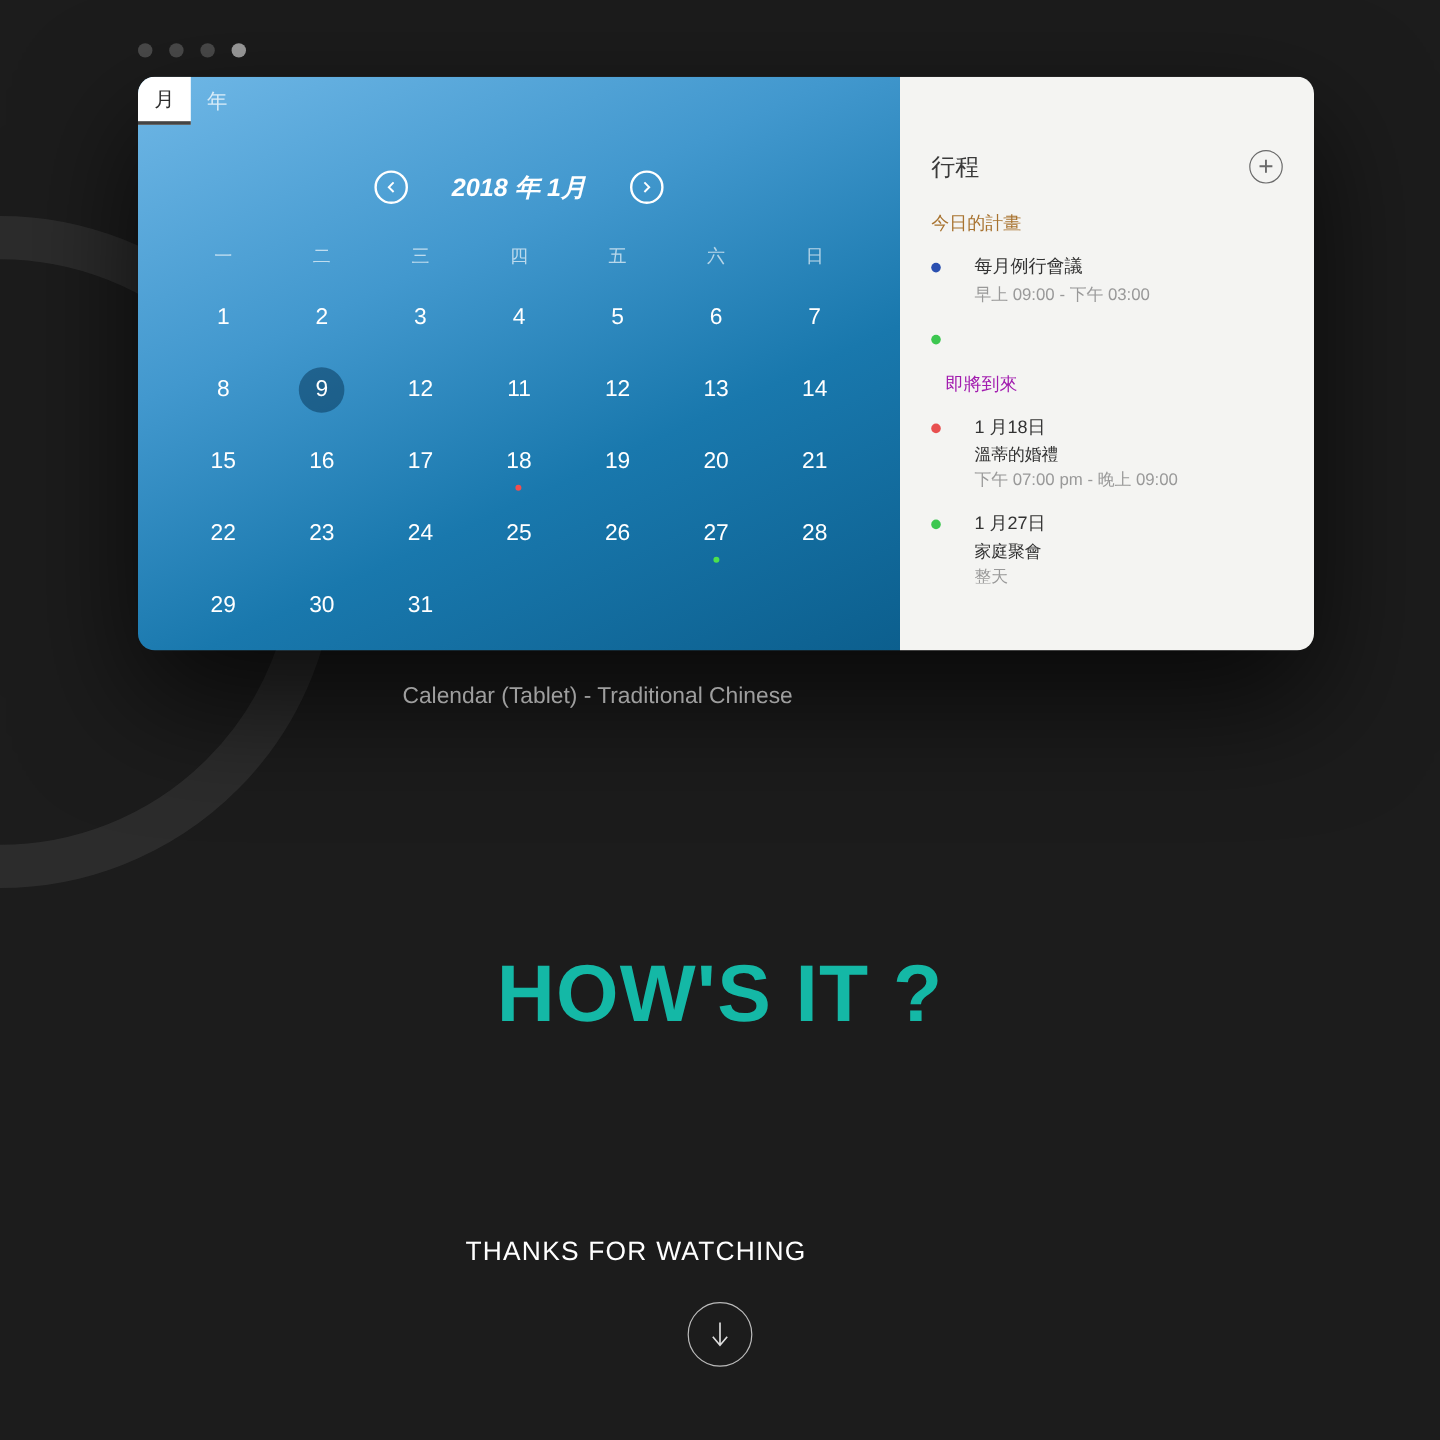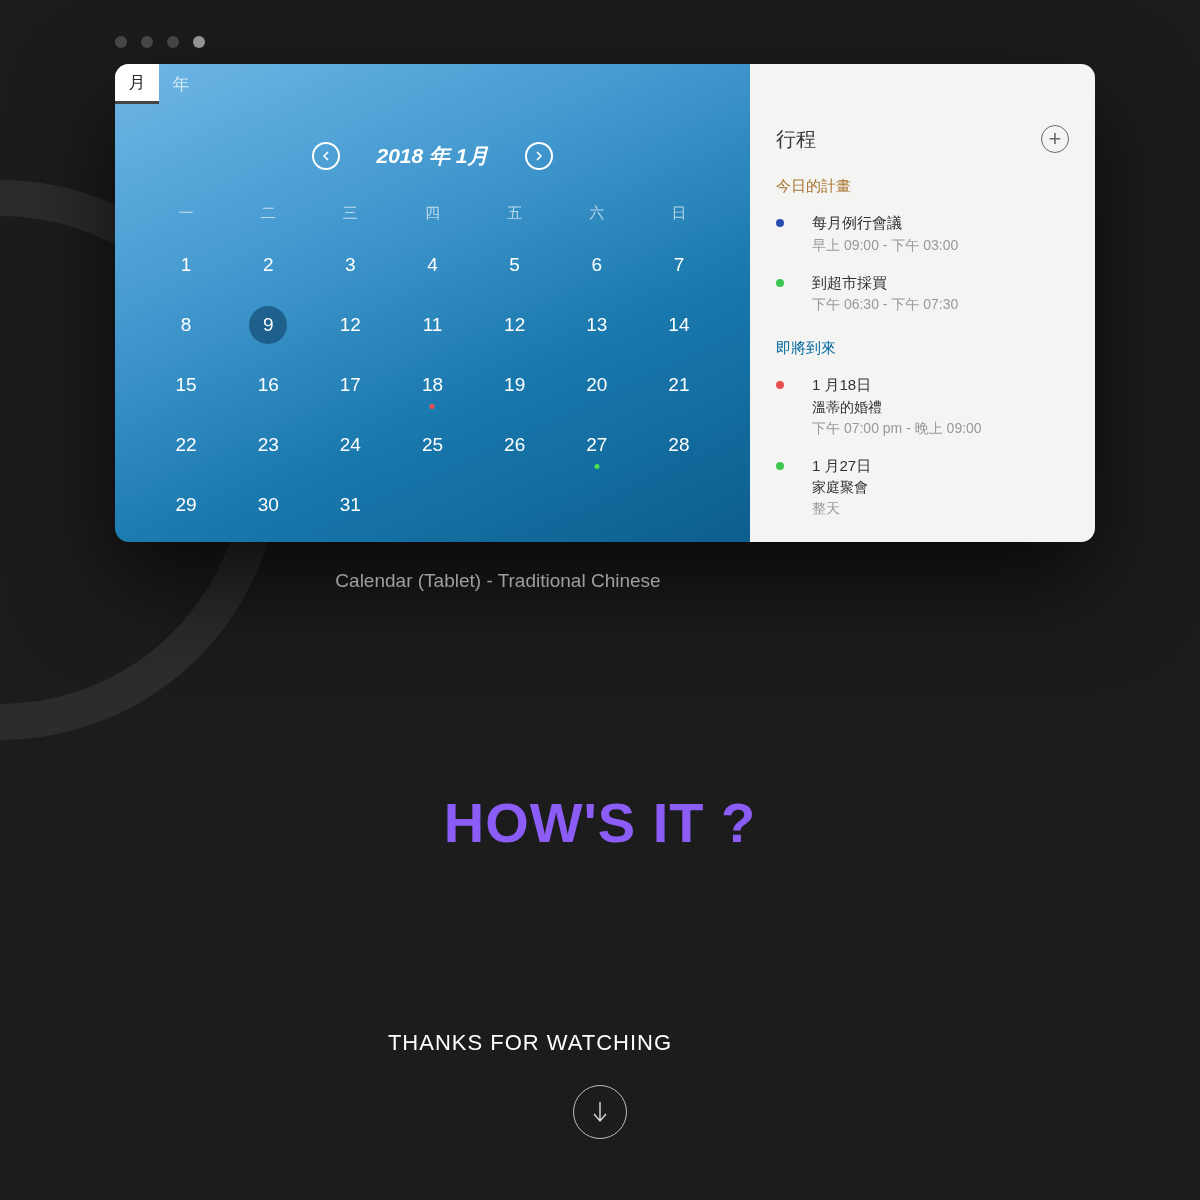--- a/index.html
+++ b/index.html
@@ -170,21 +170,21 @@
   cursor: pointer;
   color: #6a6a6a;
   font-size: 22px;
   line-height: 1;
 }
 .section-title {
   margin-top: 24px;
   font-size: 15px;
   color: #a87330;
 }
-.section-title.secondary { color: #0369a1; }
+.section-title.secondary { color: #a21caf; margin-left: 12px; }
 .event {
   display: flex;
   gap: 28px;
   margin-top: 16px;
 }
 .event-dot {
   width: 8px;
   height: 8px;
   border-radius: 50%;
   margin-top: 7px;
@@ -203,22 +203,22 @@
   width: 996px;
   text-align: center;
   color: #9e9e9e;
   font-size: 19px;
 }
 .hows {
   position: absolute;
   top: 790px;
   width: 1200px;
   text-align: center;
-  color: #8b5cf6;
-  font-size: 56px;
+  color: #14b8a6;
+  font-size: 67px;
   font-weight: 700;
   letter-spacing: 1px;
 }
 .thanks {
   position: absolute;
   top: 1030px;
   width: 1060px;
   text-align: center;
   color: #fff;
   font-size: 22px;
@@ -404,24 +404,20 @@
     <div id="today-events">
         <div class="event">
           <div class="event-dot blue"></div>
           <div class="event-body">
             <div class="event-title">每月例行會議</div>
             <div class="event-sub">早上 09:00 - 下午 03:00</div>
           </div>
         </div>
         <div class="event">
           <div class="event-dot green"></div>
-          <div class="event-body">
-            <div class="event-title">到超市採買</div>
-            <div class="event-sub">下午 06:30 - 下午 07:30</div>
-          </div>
         </div>
       </div>
     <div class="section-title secondary">即將到來</div>
     <div id="upcoming-events">
         <div class="event">
           <div class="event-dot red"></div>
           <div class="event-body">
             <div class="event-title">1 月18日</div>
             <div class="event-sub" style="color: rgb(51, 51, 51);">溫蒂的婚禮</div>
             <div class="event-sub">下午 07:00 pm - 晚上 09:00</div>

